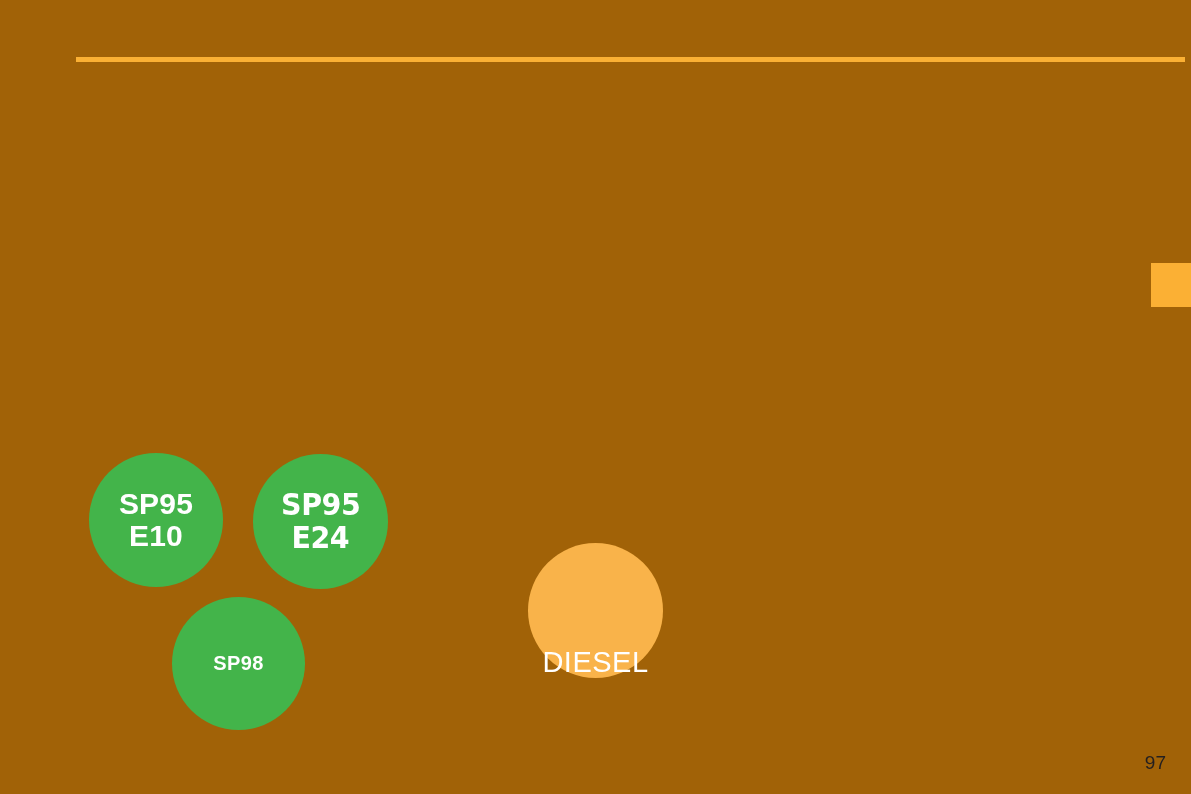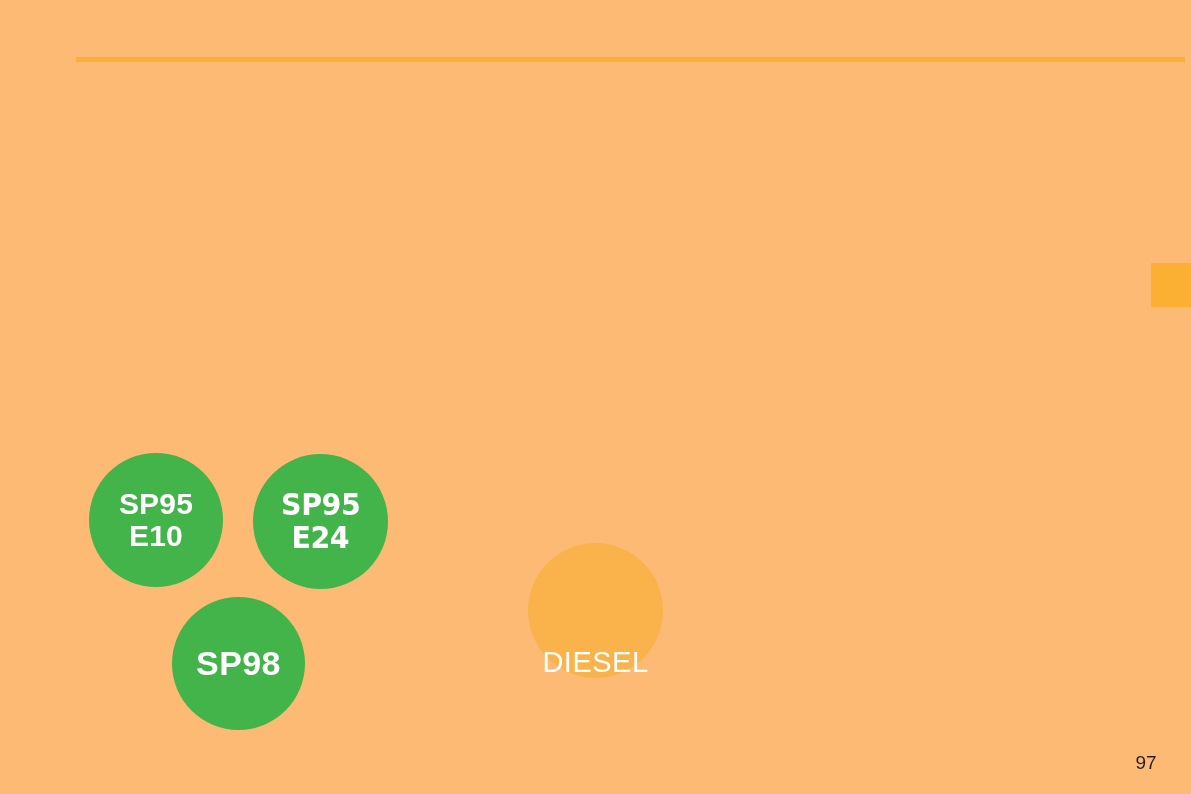--- a/index.html
+++ b/index.html
@@ -10,21 +10,21 @@
     height: 794px;
     background: #ffffff;
     font-family: "Liberation Sans", sans-serif;
     overflow: hidden;
   }
 
   #page {
     position: relative;
     width: 1191px;
     height: 794px;
-    background: #fdba74;
+    background: #a16207;
   }
 
   
   .header-rule {
     position: absolute;
     left: 76px;
     top: 57px;
     width: 1109px;
     height: 5px;
     background: #FBB034;
@@ -86,21 +86,21 @@
     letter-spacing: -0.5px;
   }
   #badge-sp95-e24 .line { transform: scaleX(0.95); }
 
   
   #badge-sp98 {
     left: 172px;
     top: 597px;
     width: 133px;
     height: 133px;
-    font-size: 34px;
+    font-size: 20px;
     font-weight: bold;
   }
 
   
   #badge-diesel {
     left: 528px;
     top: 543px;
     width: 135px;
     height: 135px;
     font-size: 29px;
@@ -110,21 +110,21 @@
   }
 
   
   .page-number {
     position: absolute;
     left: 1126px;
     top: 752px;
     width: 40px;
     font-size: 19px;
     color: #231F20;
-    text-align: center;
+    text-align: right;
   }
 </style>
 </head>
 <body>
 
 <div id="page">
 
   <div class="header-rule"></div>
 
   <div class="side-tab"></div>

